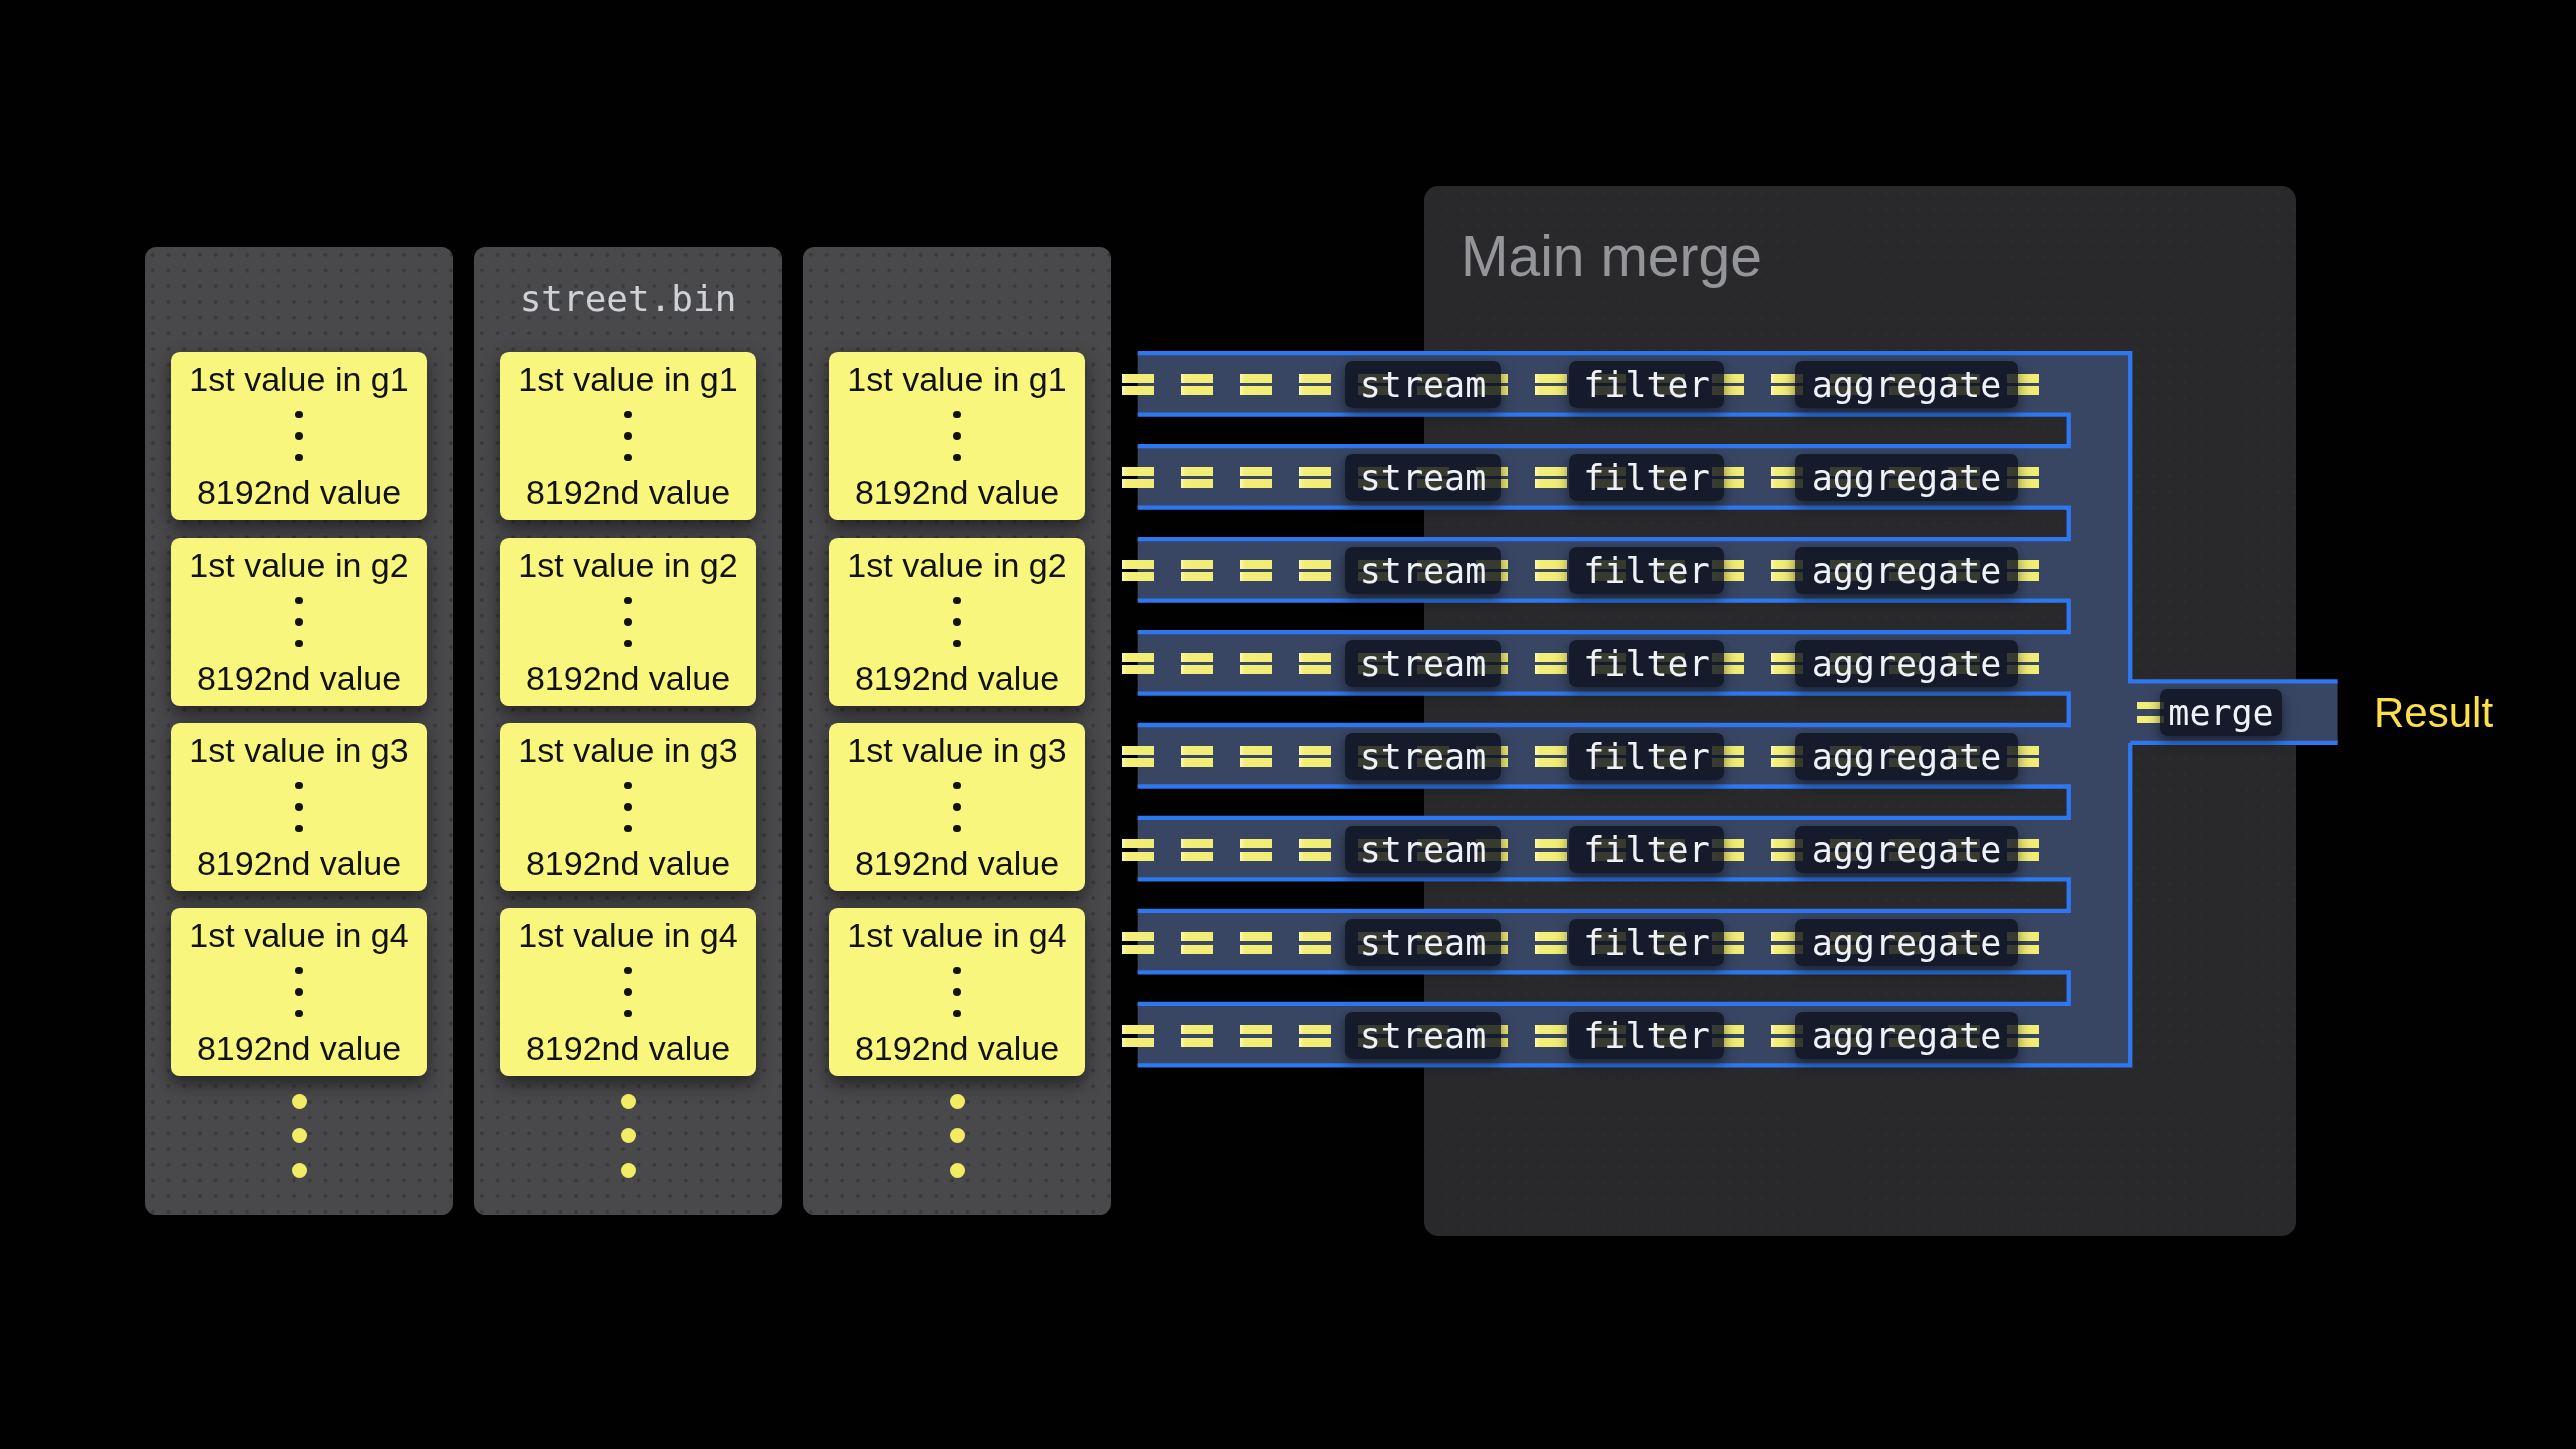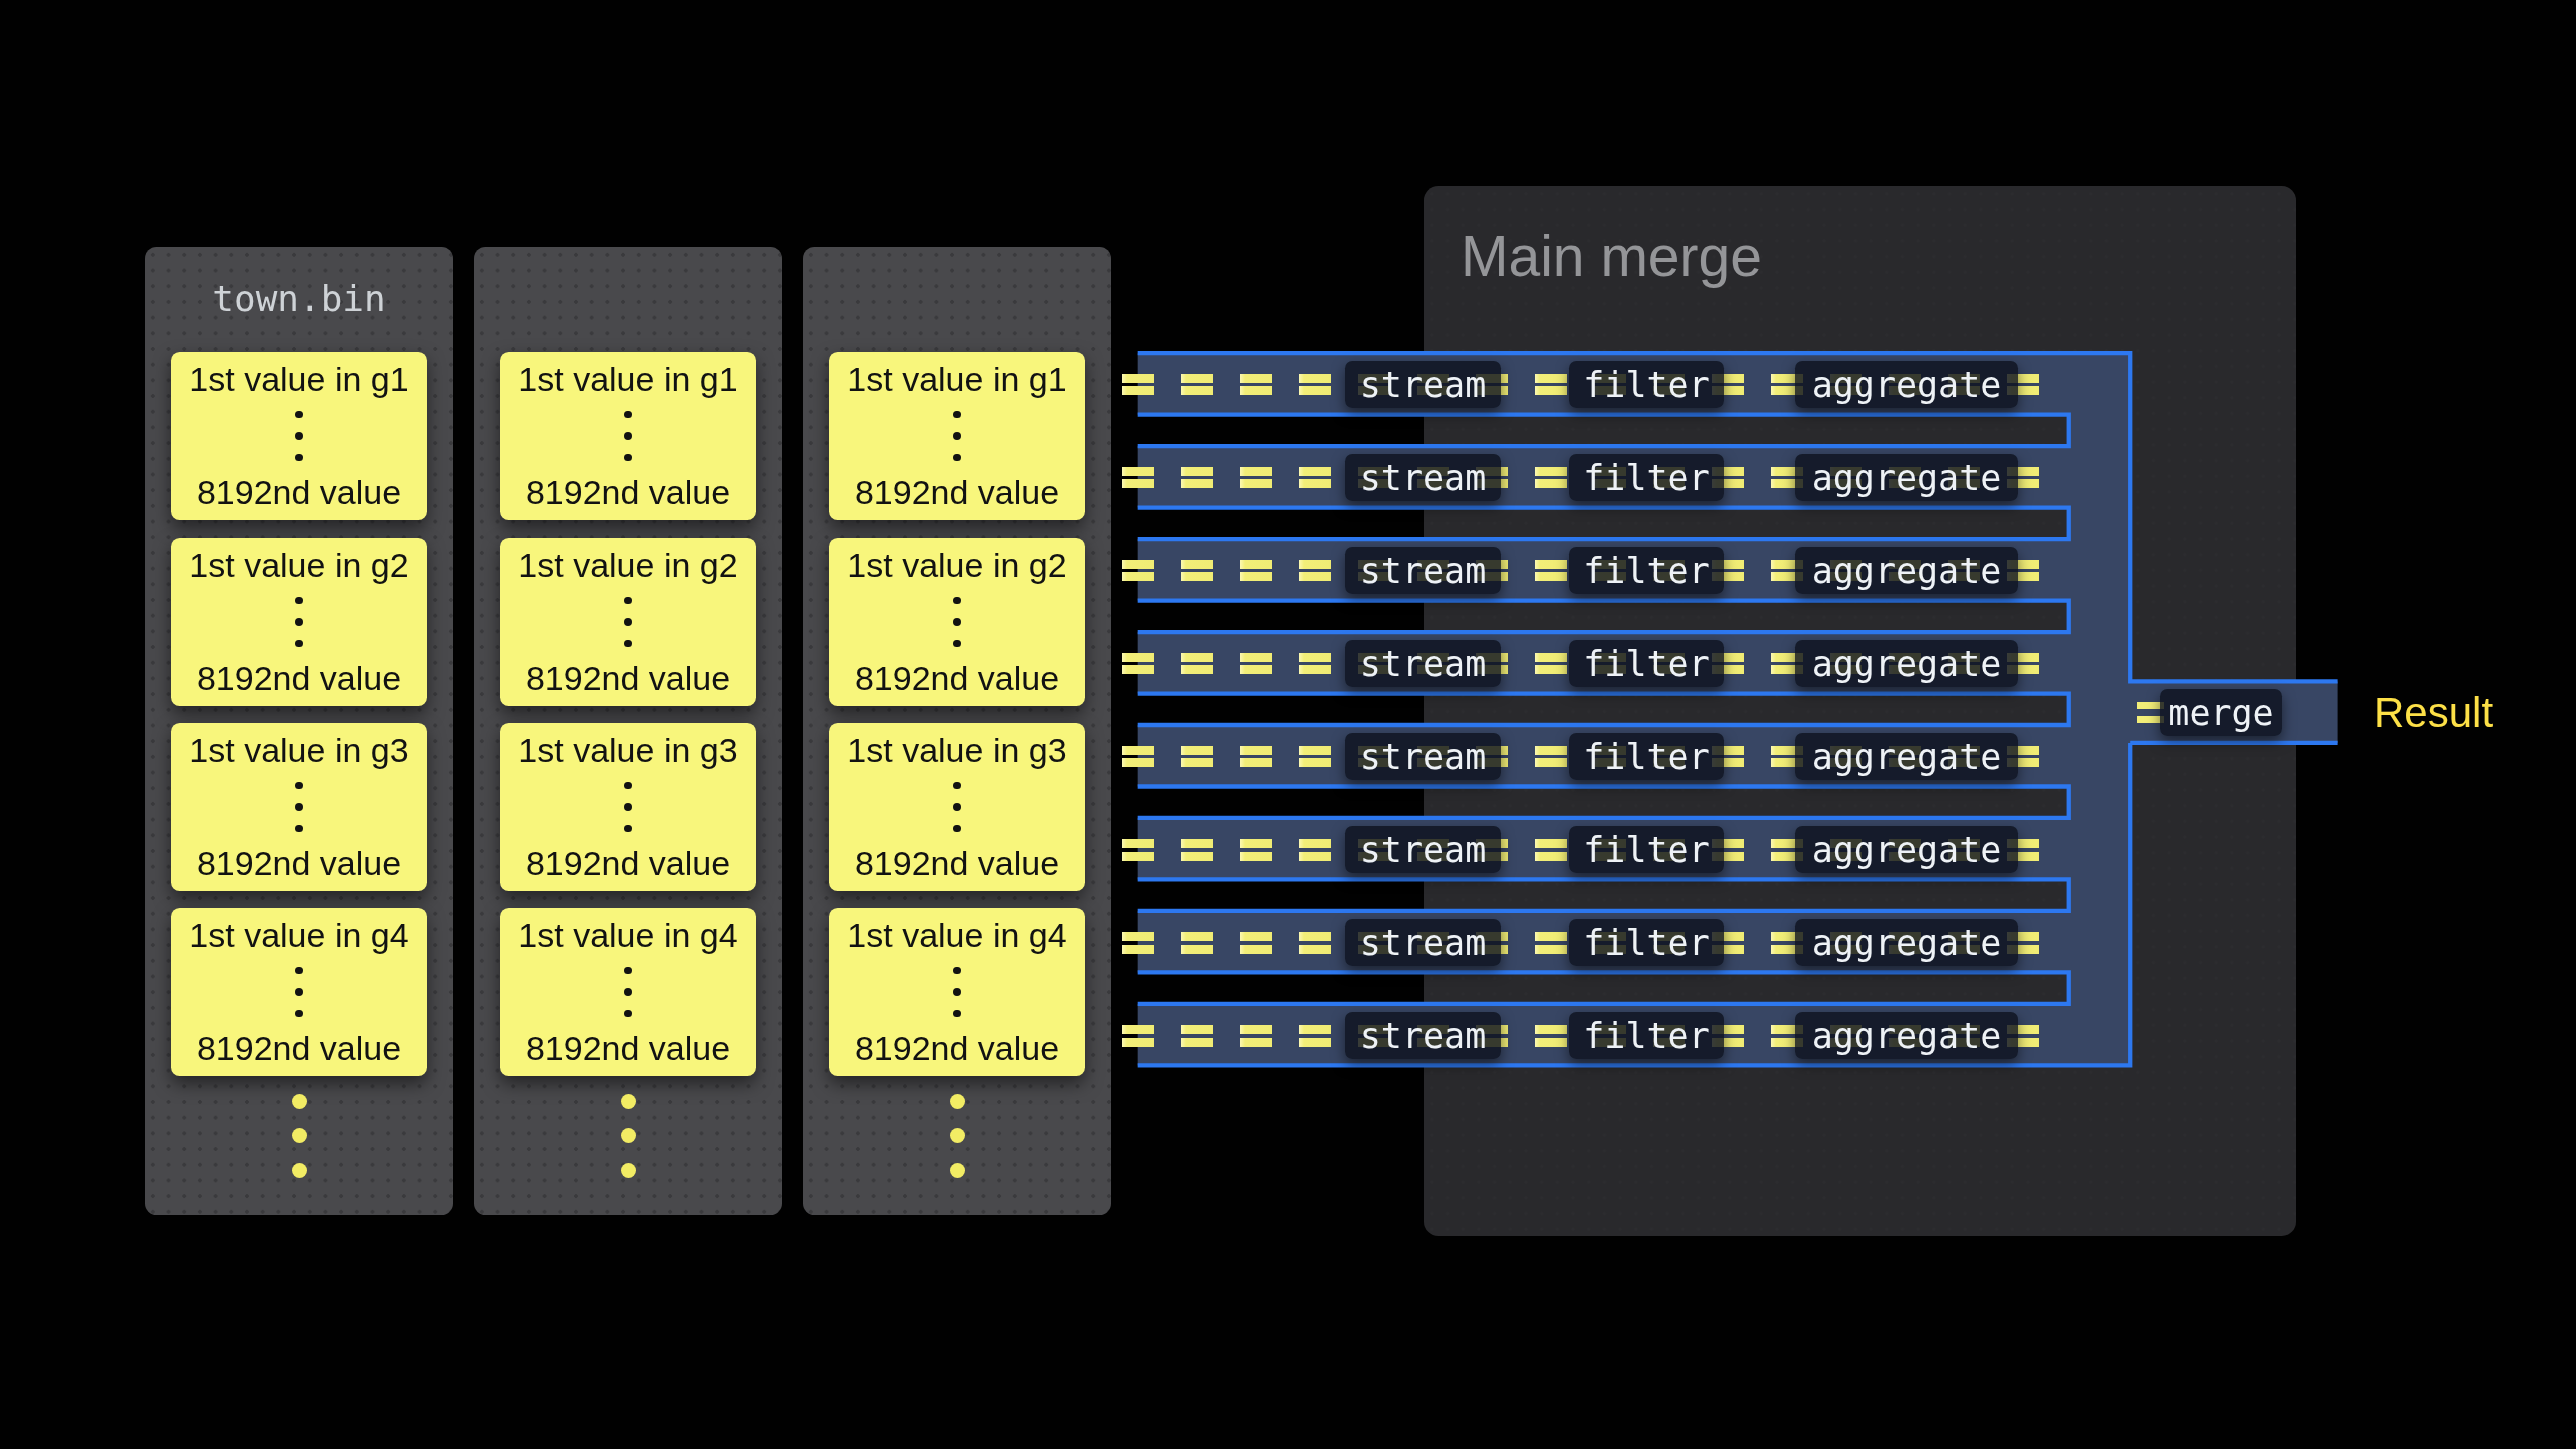--- a/index.html
+++ b/index.html
@@ -71,21 +71,20 @@
     font-size:42px;color:#fde047;
   }
 </style>
 </head>
 <body>
 
 <div id="stage">
 
   <div id="columns">
       <div class="file-column" style="left: 145px;">
-        <div class="file-title">town.bin</div>
         <div class="value-card" style="top: 105px;">
           <div class="card-line">1st value in g1</div>
           <div class="vdots">
             <div class="dot"></div>
             <div class="dot"></div>
             <div class="dot"></div>
           </div>
           <div class="card-line">8192nd value</div>
         </div>
         <div class="value-card" style="top: 291px;">
@@ -115,20 +114,21 @@
           </div>
           <div class="card-line">8192nd value</div>
         </div>
         <div class="col-ellipsis">
           <div class="dot"></div>
           <div class="dot"></div>
           <div class="dot"></div>
         </div>
       </div>
       <div class="file-column" style="left: 474px;">
+        <div class="file-title">street.bin</div>
         <div class="value-card" style="top: 105px;">
           <div class="card-line">1st value in g1</div>
           <div class="vdots">
             <div class="dot"></div>
             <div class="dot"></div>
             <div class="dot"></div>
           </div>
           <div class="card-line">8192nd value</div>
         </div>
         <div class="value-card" style="top: 291px;">

